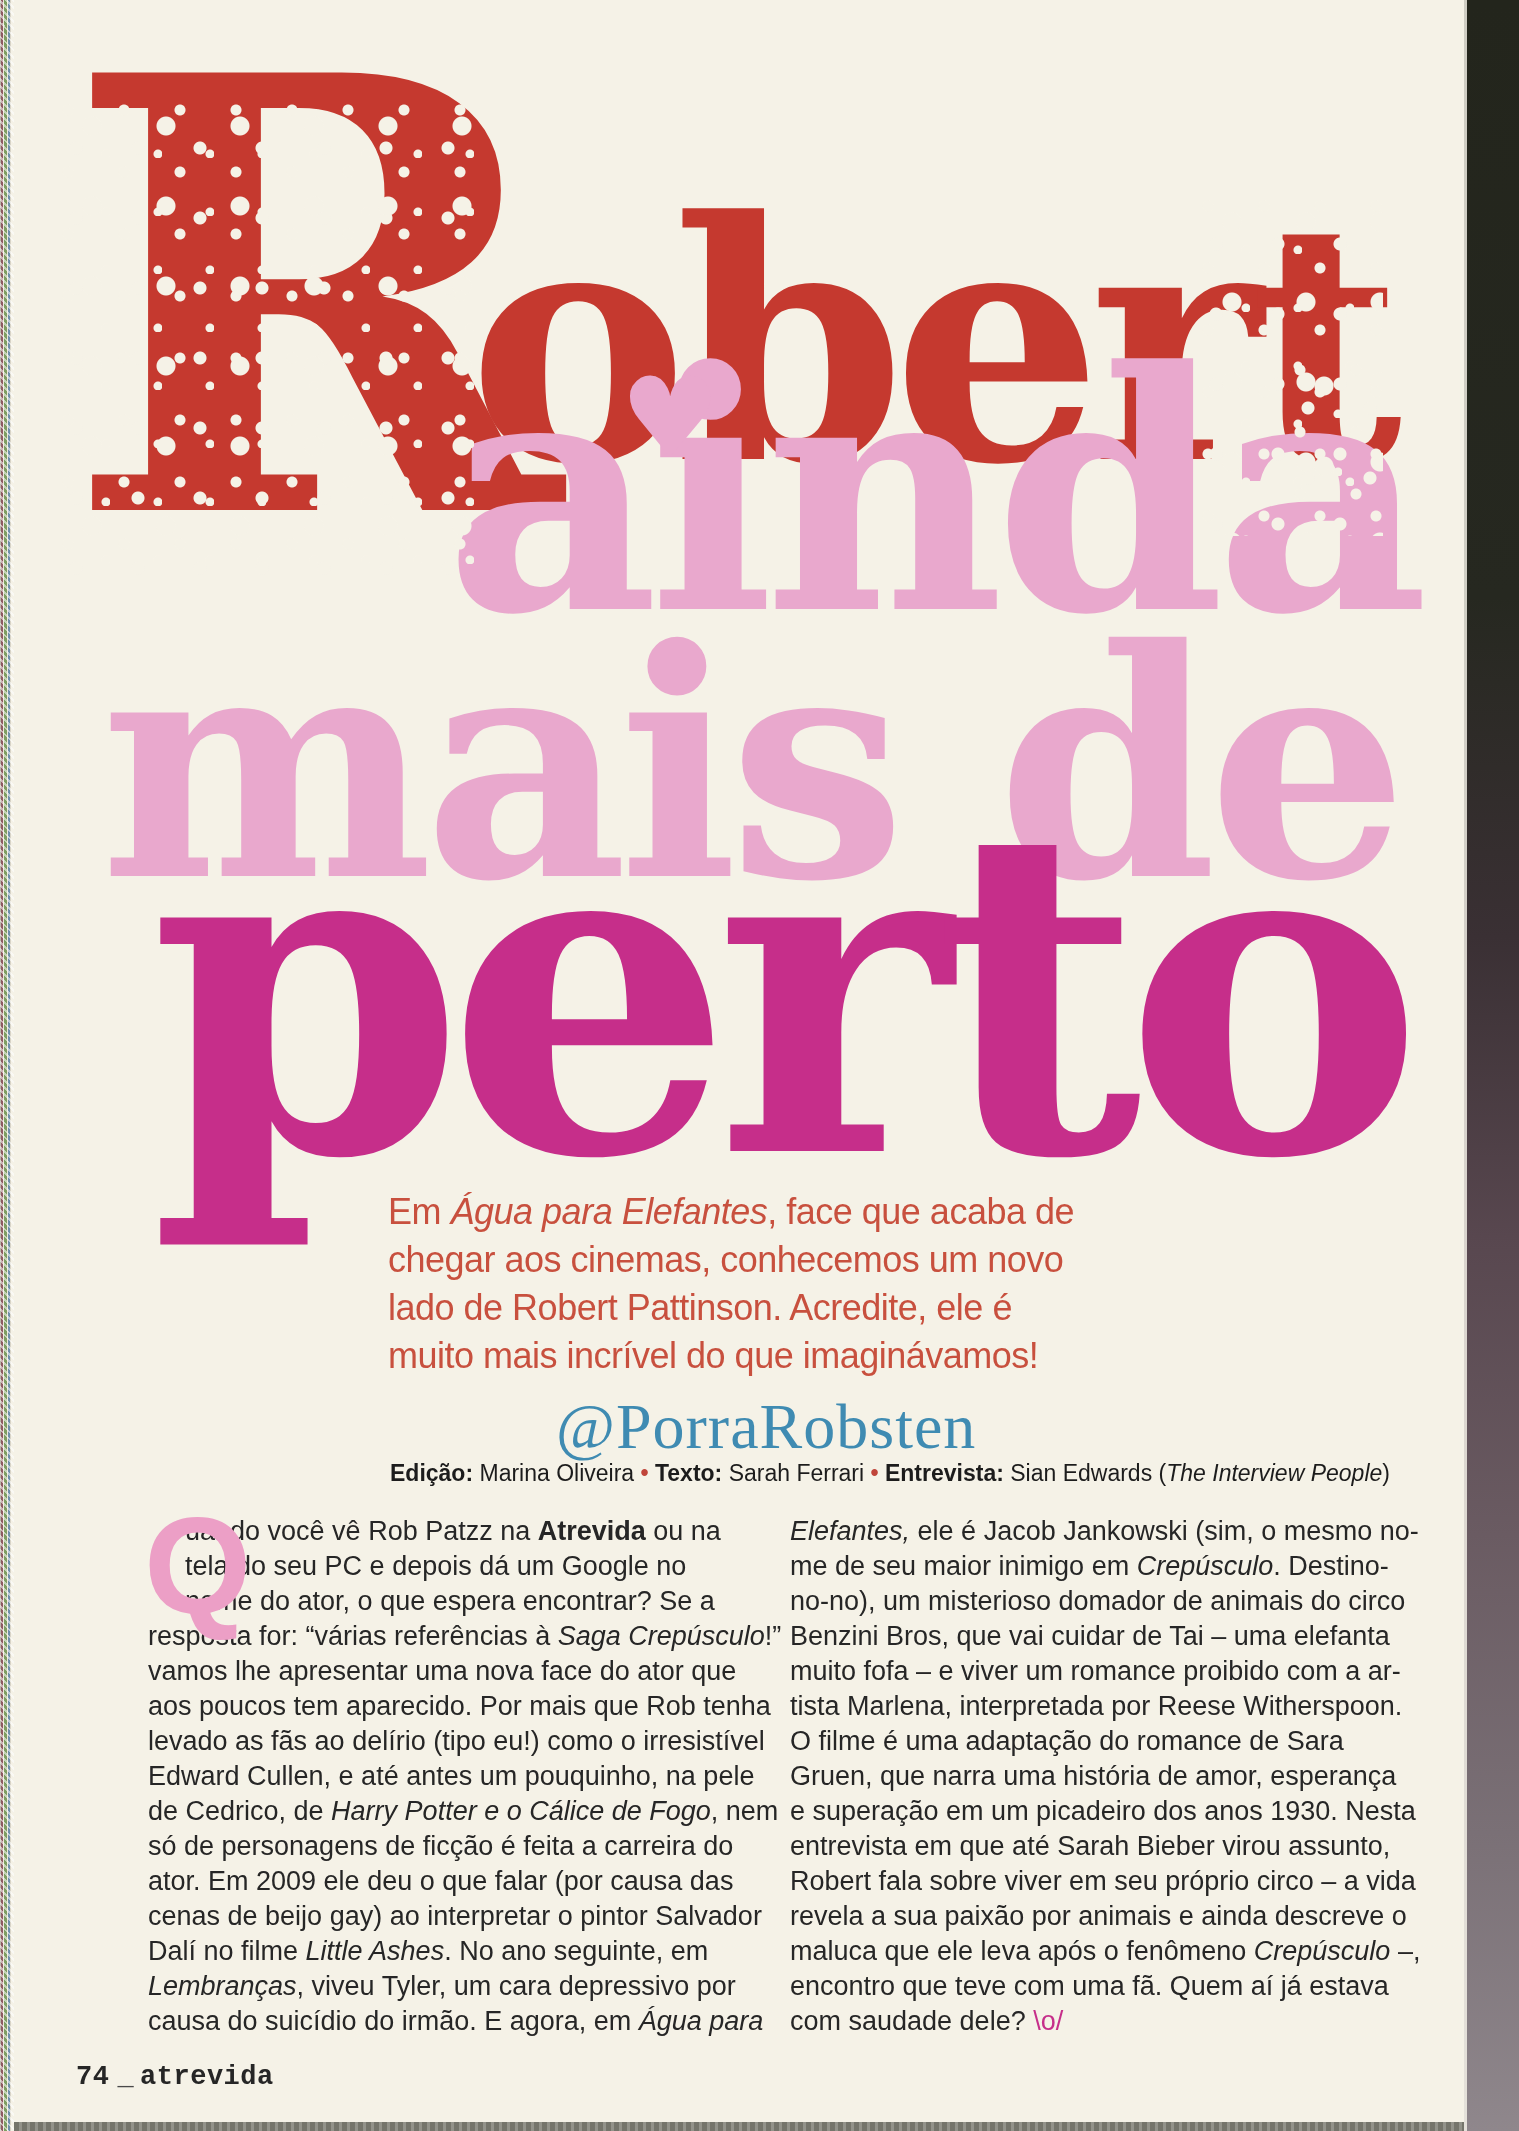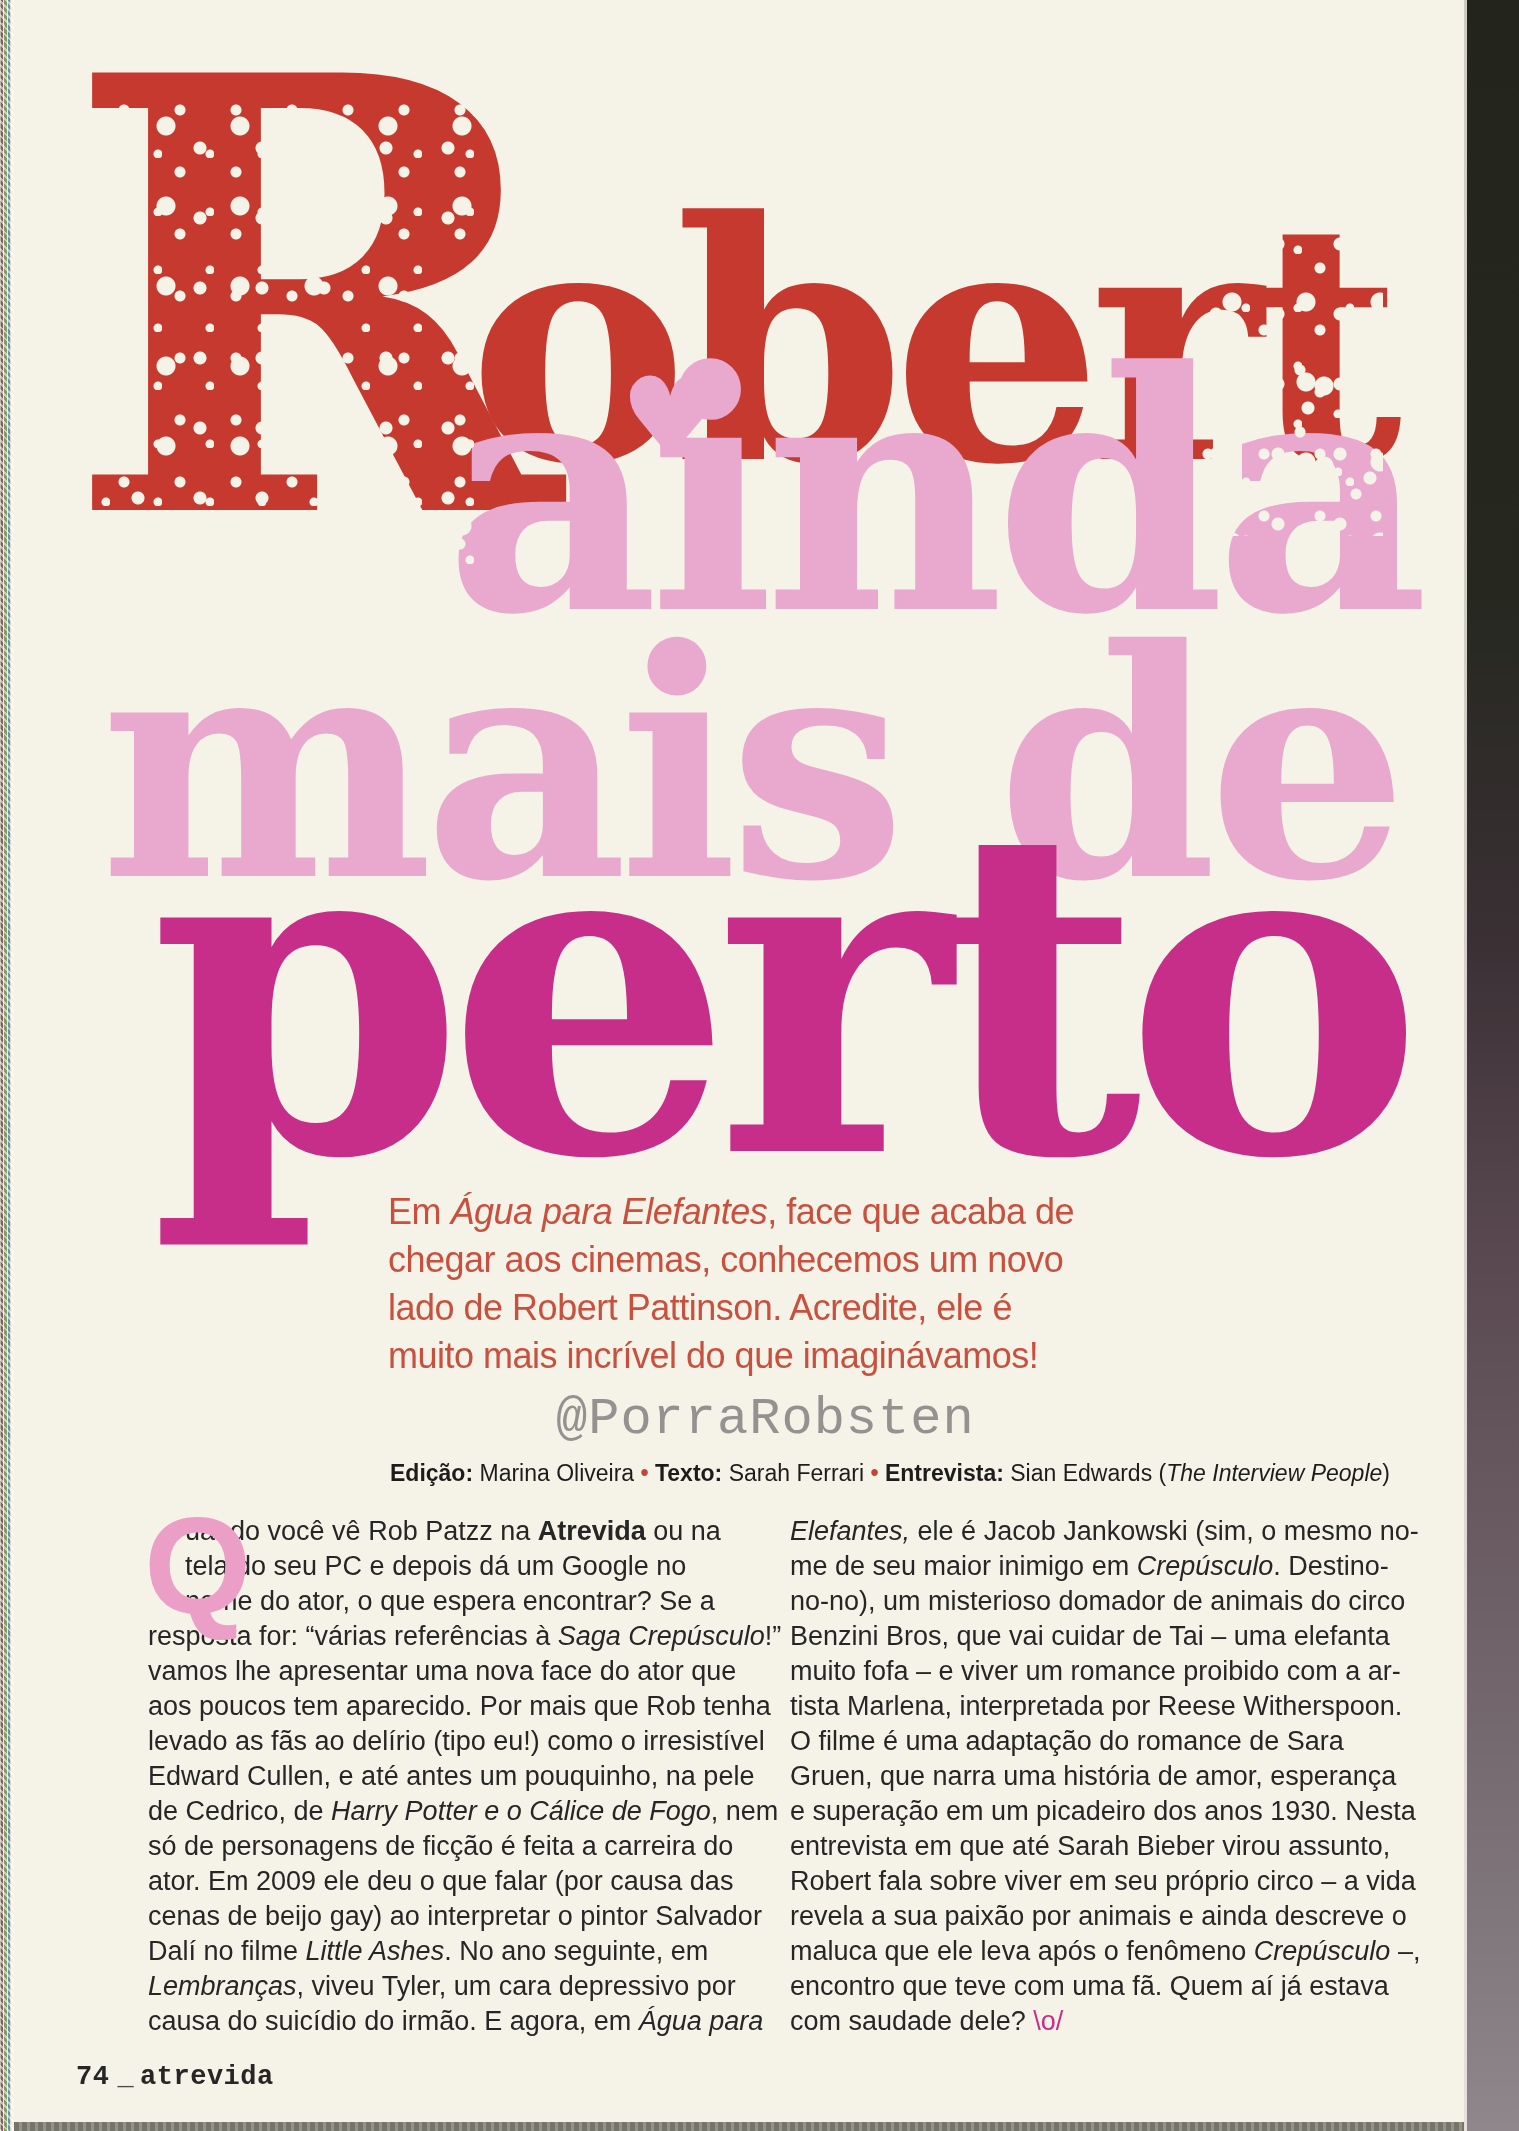--- a/index.html
+++ b/index.html
@@ -42,22 +42,22 @@
     background-size:56px 62px,74px 80px,62px 70px,52px 58px;}
   .lace-r{left:58px;top:100px;width:430px;height:480px;}
   .lace-t{left:1198px;top:196px;width:185px;height:340px;}
   .lace-patch{left:1290px;top:360px;width:90px;height:150px;}
 
   
   .standfirst{position:absolute;left:388px;top:1188px;z-index:4;color:var(--sf-red);
     font-size:36px;line-height:48px;letter-spacing:-0.5px;font-weight:400;}
   .standfirst .line{white-space:nowrap;}
 
-  .watermark{position:absolute;left:556px;top:1390px;z-index:6;font-family:Liberation Mono, monospace;
-    font-size:52px;color:#737373;opacity:.75;letter-spacing:1px;white-space:nowrap;}
+  .watermark{position:absolute;left:556px;top:1390px;z-index:6;font-family:Liberation Serif, serif;
+    font-size:64px;color:#0369a1;opacity:.75;letter-spacing:1px;white-space:nowrap;}
 
   .credits{position:absolute;left:390px;top:1460px;font-size:23px;color:#1c1c1c;white-space:nowrap;z-index:5;}
 
   
   .col{position:absolute;top:1514px;font-size:27px;line-height:35px;color:var(--ink);}
   .col .line{white-space:nowrap;}
   .col-left{left:148px;width:600px;}
   .col-right{left:790px;width:648px;}
   .col-left .line:nth-child(-n+3){margin-left:37px;}
   .dropcap{position:absolute;left:144px;top:1496px;font-size:138px;line-height:1;font-weight:bold;

